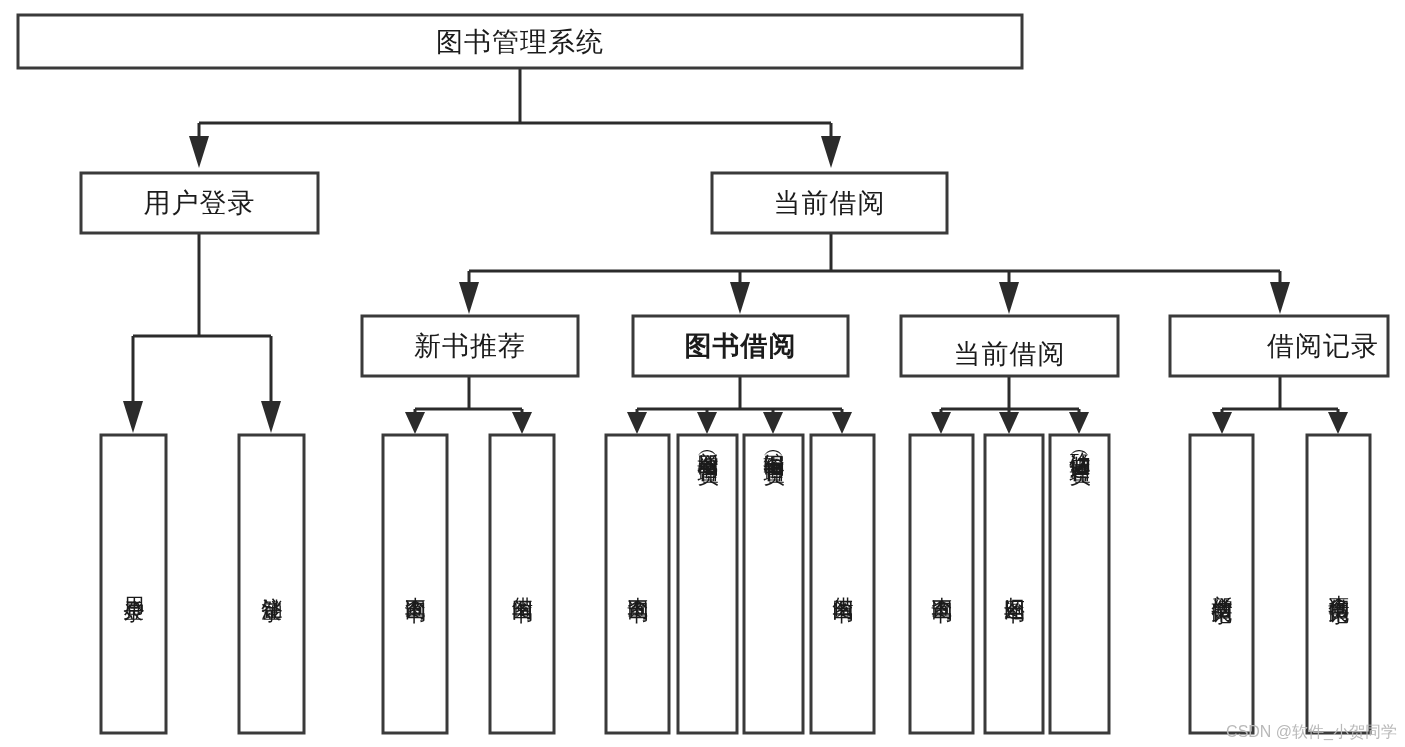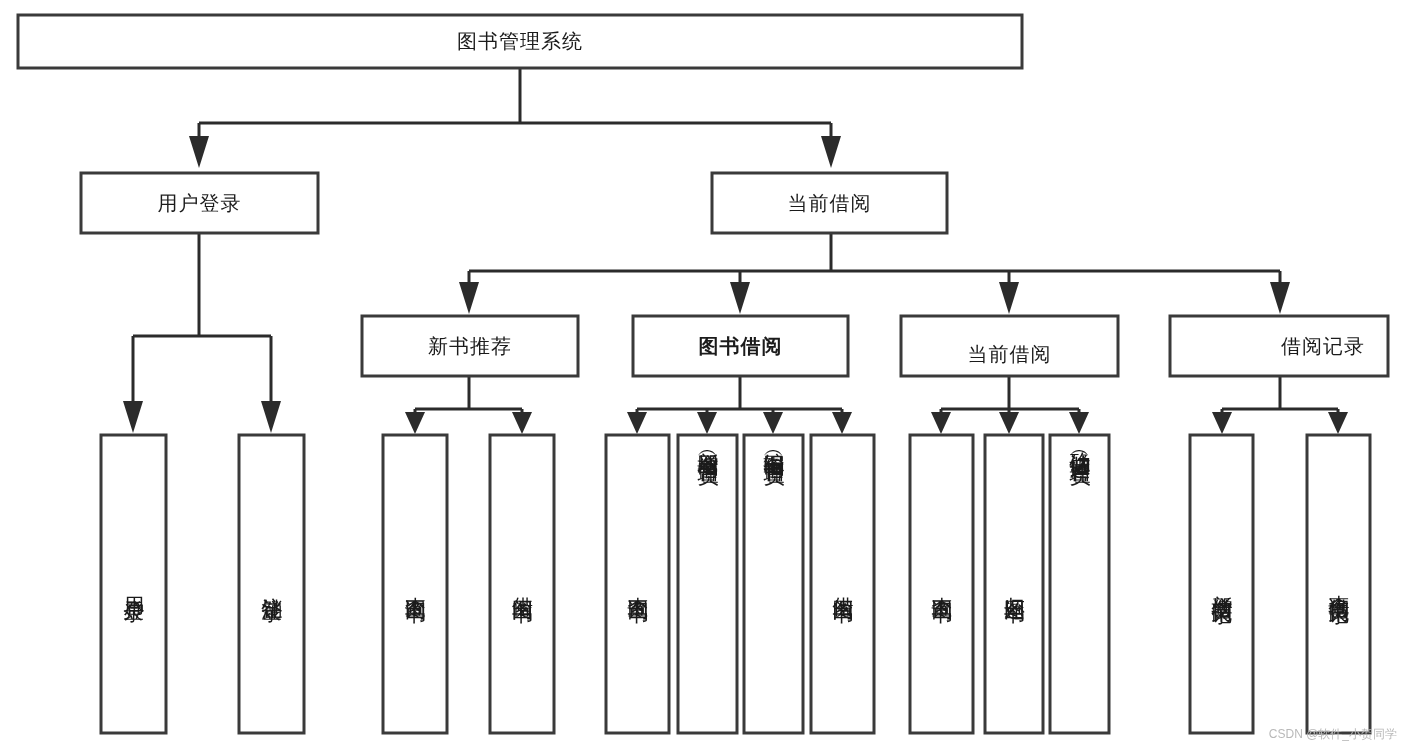--- a/index.html
+++ b/index.html
@@ -61,31 +61,31 @@
   }
   .horiz-label-wrap {
     position: absolute;
     display: flex;
     align-items: center;
     justify-content: center;
     pointer-events: none;
   }
   .horiz-text {
     font-family: "Liberation Sans", "DejaVu Sans", sans-serif;
-    font-size: 20px;
+    font-size: 27px;
     color: #1b1b1b;
     letter-spacing: 1px;
     white-space: nowrap;
   }
   #watermark {
     position: absolute;
     right: 8px;
     bottom: 4px;
     font-family: "Liberation Sans", "DejaVu Sans", sans-serif;
-    font-size: 12px;
+    font-size: 16px;
     color: #b9b9b9;
     white-space: nowrap;
     user-select: none;
   }
 </style>
 </head>
 <body>
 
 <div id="diagram-root">
 

